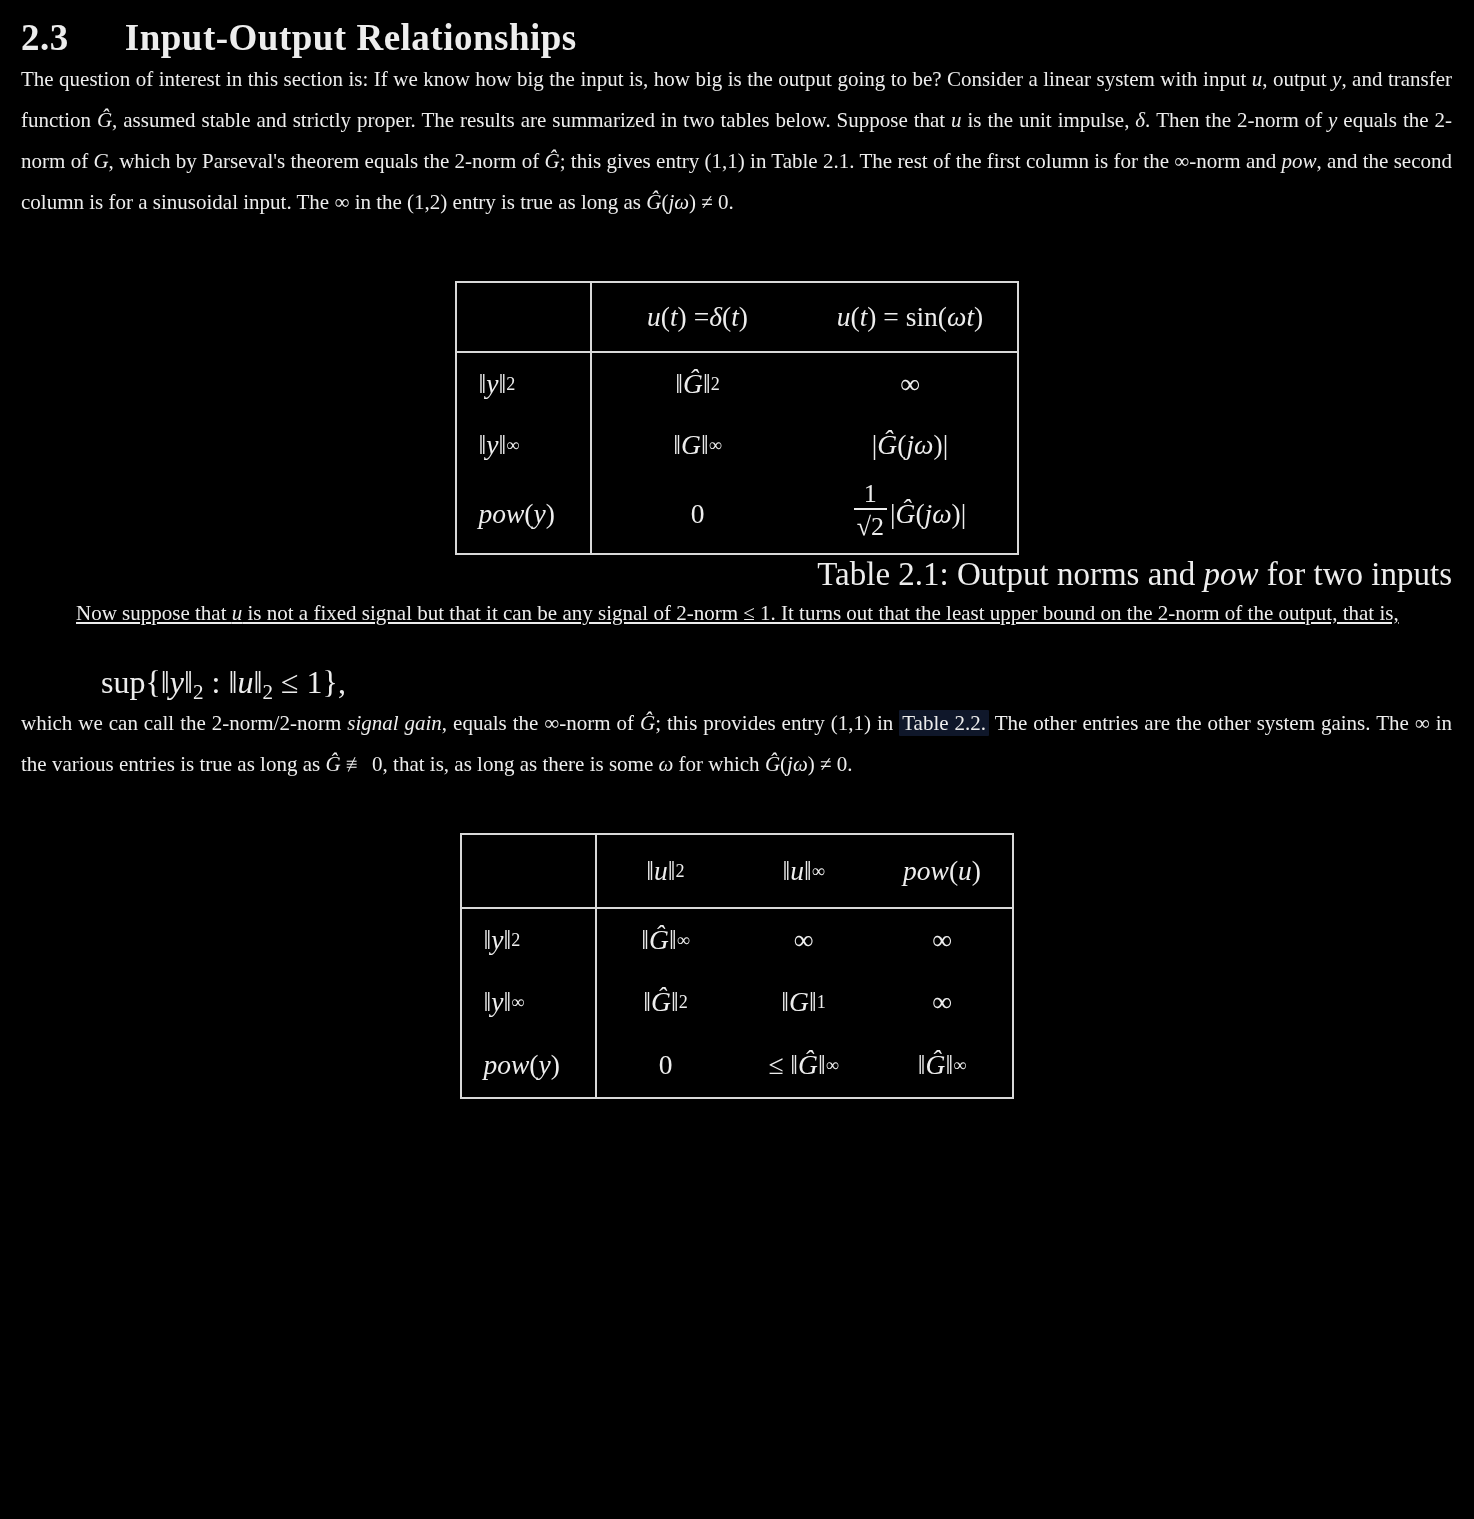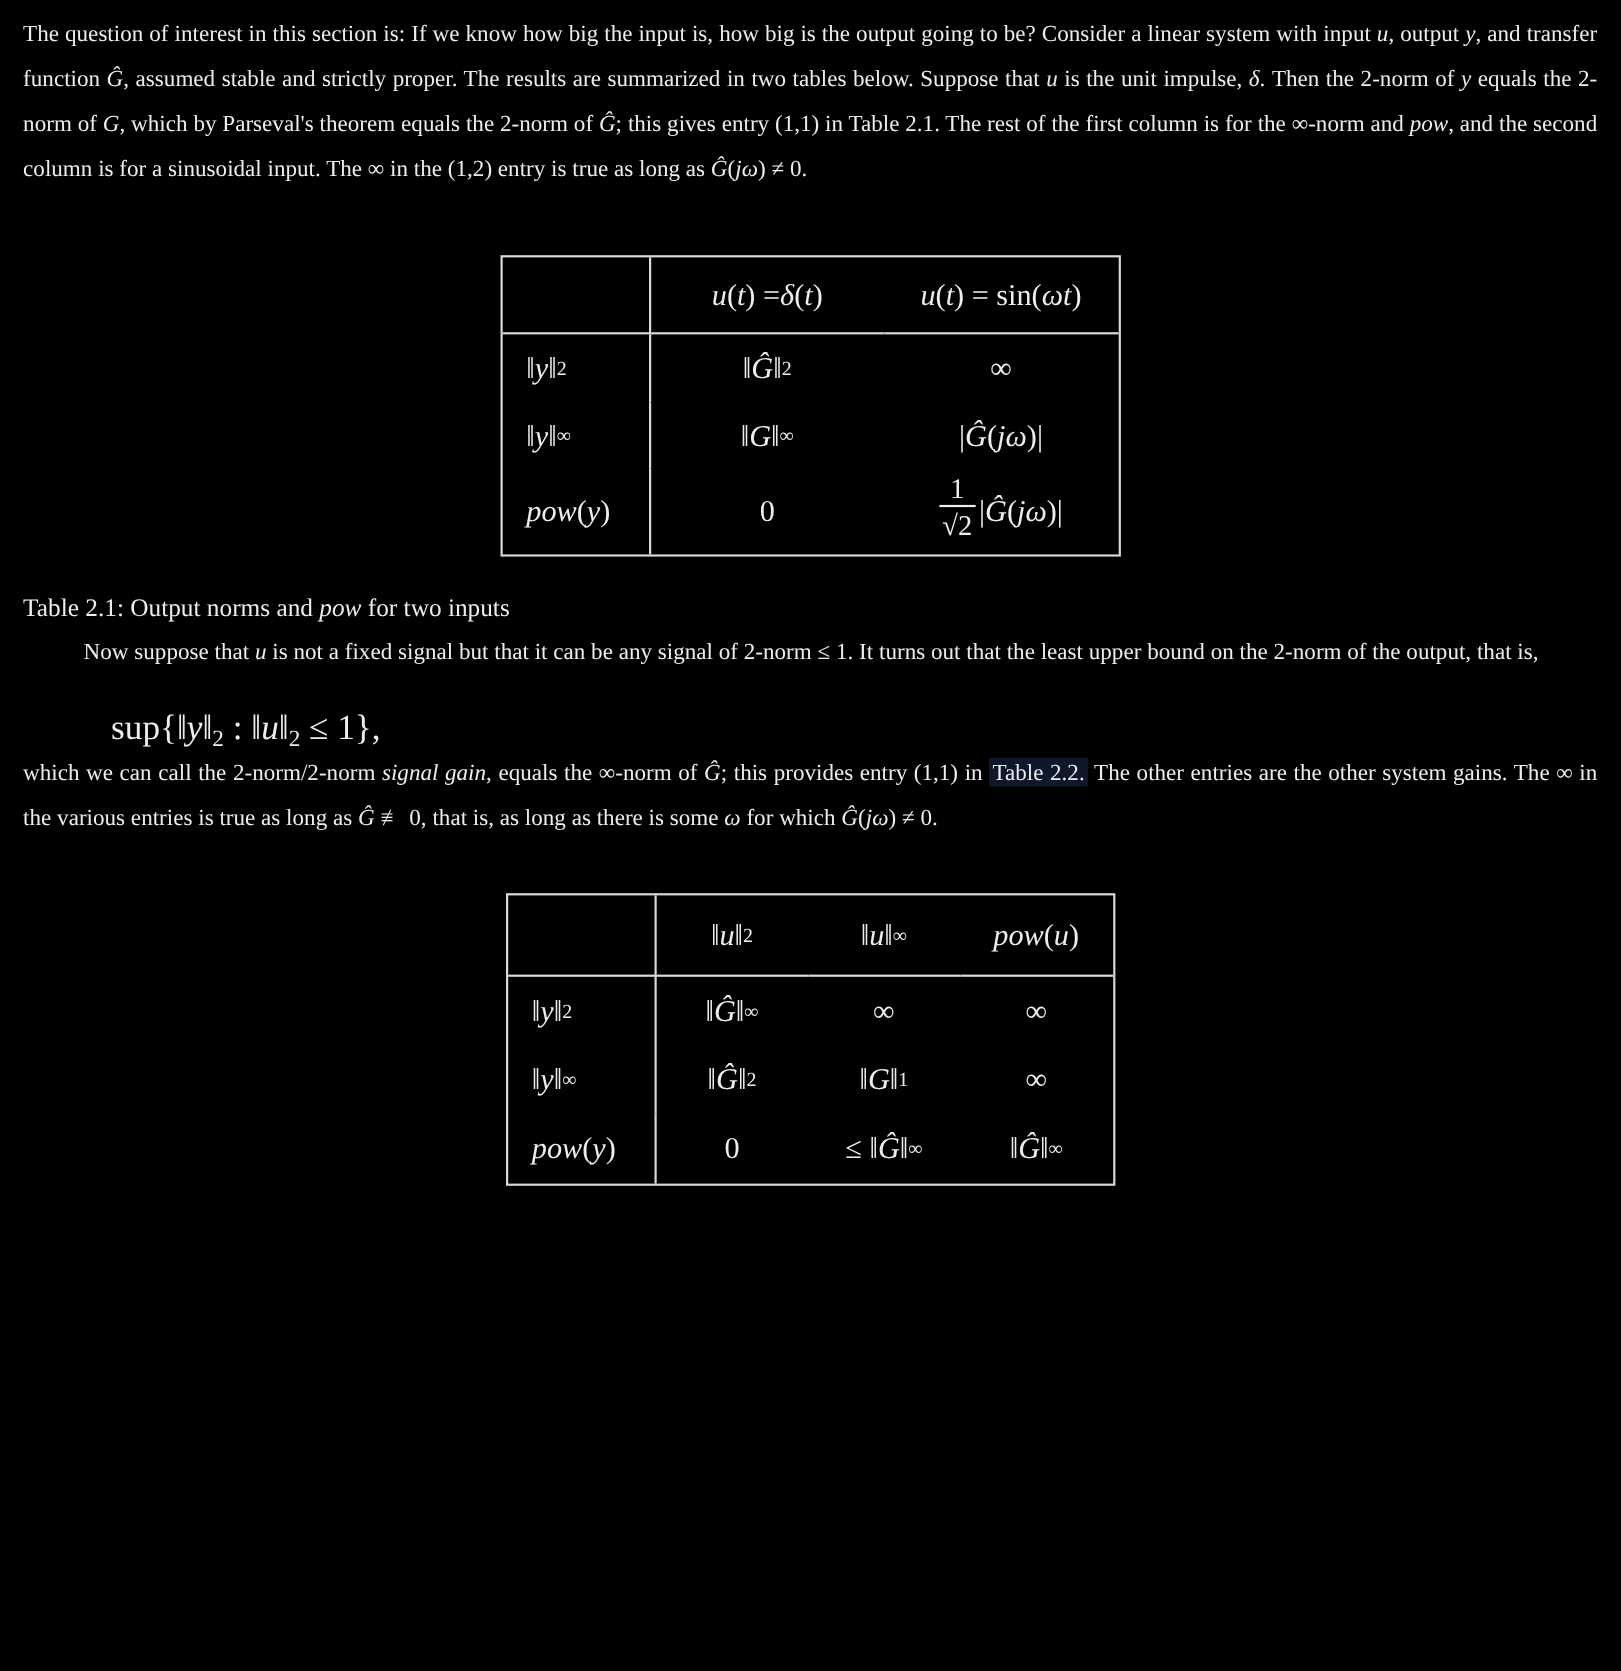--- a/index.html
+++ b/index.html
@@ -27,21 +27,21 @@
     letter-spacing: 0.5px;
   }
   h1.section-heading .num { display: inline-block; margin-right: 56px; }
   p.bodytext {
     font-size: 21px;
     line-height: 41px;
     text-align: justify;
     margin: 0;
   }
   .p1 { margin-top: 34px; }
-  .p2 { margin-top: 38px; text-indent: 55px; }
+  .p2 { margin-top: 38px; text-indent: 55px; text-decoration: underline; }
   .p3 { margin-top: 32px; }
   .equation {
     font-size: 32px;
     line-height: 41px;
     margin: 28px 0 0 80px;
   }
   sub { font-size: 66%; line-height: 0; vertical-align: -0.28em; }
   i { font-style: italic; }
   .hl {
     background: #0f172a;
@@ -64,42 +64,44 @@
     justify-content: center;
     white-space: nowrap;
   }
   .lab {
     justify-content: flex-start;
     padding-left: 22px;
     border-right: 2px solid #d9d9d9;
   }
   .hrow { border-bottom: 2px solid #d9d9d9; }
   .caption {
-    text-align: left;
-    font-size: 23px;
+    text-align: right;
+    font-size: 33px;
     line-height: 38px;
-    margin-top: 28px;
   }
   .frac {
     display: inline-flex;
     flex-direction: column;
     align-items: center;
     vertical-align: middle;
     font-size: 26px;
     margin-right: 3px;
     transform: translateY(-3px);
   }
   .frac .fnum { line-height: 1.05; padding: 0 3px; }
   .frac .fden { border-top: 2px solid #ededed; line-height: 1.2; padding: 1px 3px 0 3px; }
 </style>
 </head>
 <body>
 
 <div class="page">
 
+  <h1 class="section-heading">
+    <span class="num">2.3</span><span>Input-Output Relationships</span>
+  </h1>
 
   <p class="bodytext p1">The question of interest in this section is: If we know how big the input is, how big is the output going to be? Consider a linear system with input <i>u</i>, output <i>y</i>, and transfer function <i>Ĝ</i>, assumed stable and strictly proper. The results are summarized in two tables below. Suppose that <i>u</i> is the unit impulse, <i>δ</i>. Then the 2-norm of <i>y</i> equals the 2-norm of <i>G</i>, which by Parseval's theorem equals the 2-norm of <i>Ĝ</i>; this gives entry (1,1) in Table 2.1. The rest of the first column is for the ∞-norm and <i>pow</i>, and the second column is for a sinusoidal input. The ∞ in the (1,2) entry is true as long as <i>Ĝ</i>(<i>jω</i>) ≠ 0.</p>
 
   <div class="tblwrap w1">
     <div class="tbl t1">
       <div class="cell lab hrow"></div>
       <div class="cell hrow"><i>u</i>(<i>t</i>) = <i>δ</i>(<i>t</i>)</div>
       <div class="cell hrow"><i>u</i>(<i>t</i>) = sin(<i>ωt</i>)</div>
 
       <div class="cell lab">‖<i>y</i>‖<sub>2</sub></div>

